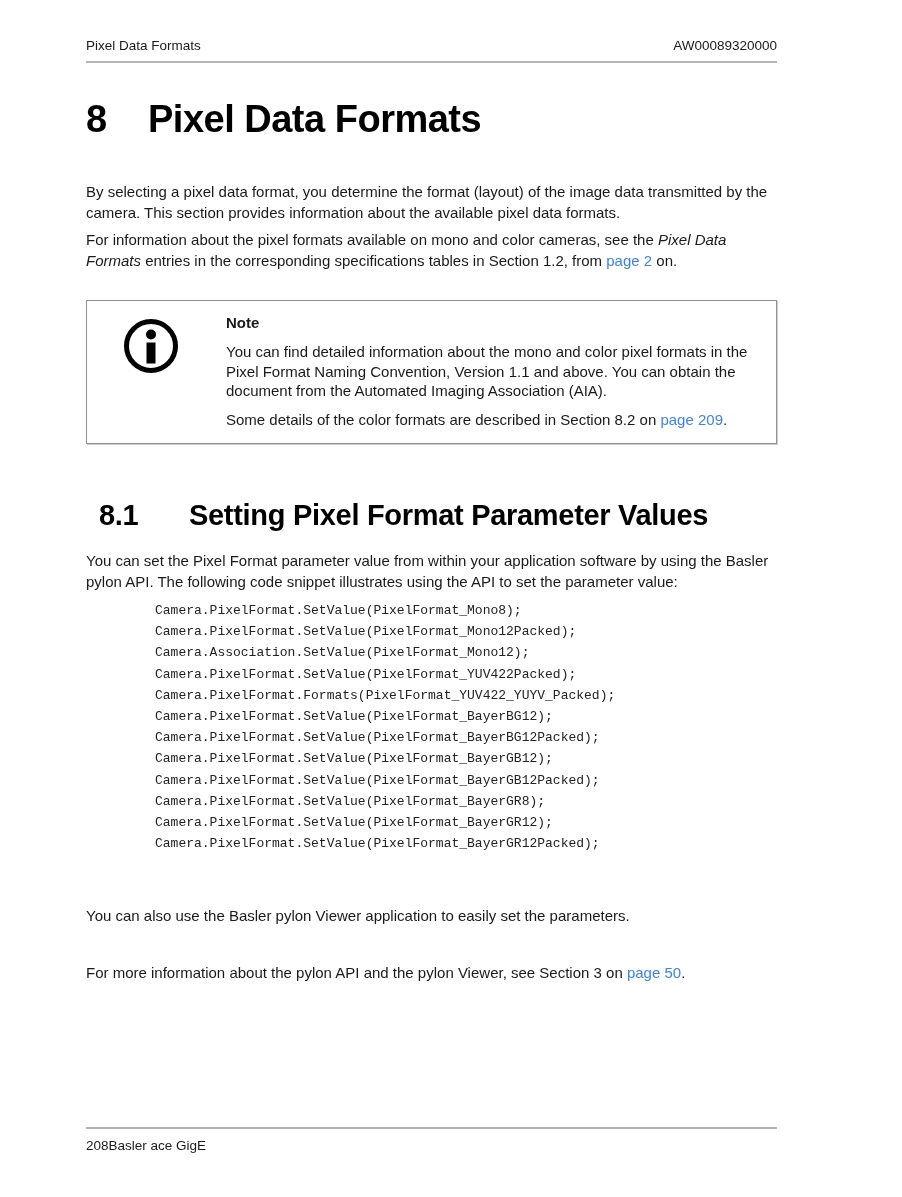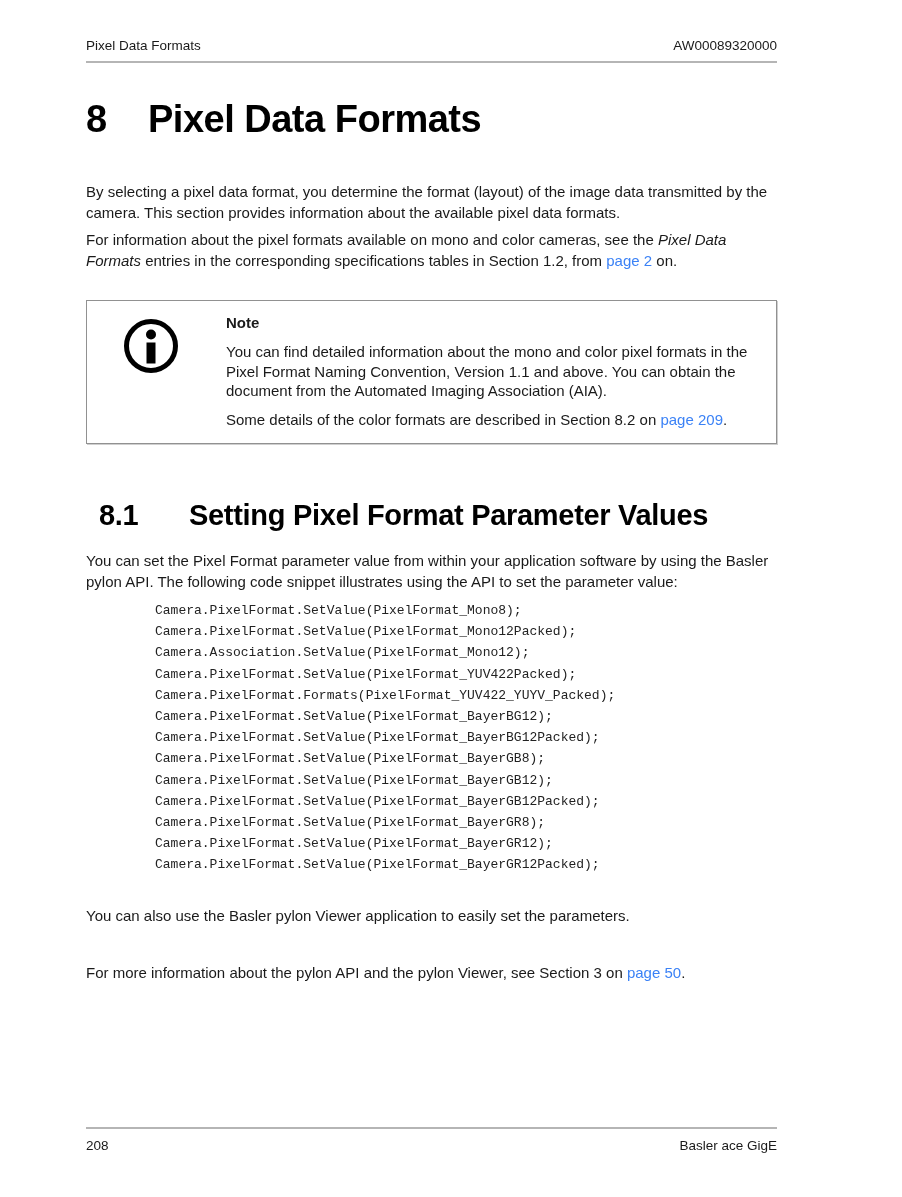--- a/index.html
+++ b/index.html
@@ -32,21 +32,21 @@
     border-top: 2px solid #b5b5b5;
   }
   .footer-rule {
     top: 1127px;
     height: 0;
     border-top: 2px solid #b5b5b5;
   }
   .running-footer {
     top: 1138px;
     display: flex;
-    justify-content: space-between;
+    justify-content: flex-start;
     font-size: 13.5px;
     color: #1a1a1a;
   }
 
   
   .chapter-heading {
     top: 98px;
     margin: 0;
     display: flex;
     font-size: 38px;
@@ -175,21 +175,20 @@
   <p class="abs body-text p-body-1">You can set the Pixel Format parameter value from within your application software by using the Basler pylon API. The following code snippet illustrates using the API to set the parameter value:</p>
 
   <div class="abs code-block">
       <div class="code-line">Camera.PixelFormat.SetValue(PixelFormat_Mono8);</div>
       <div class="code-line">Camera.PixelFormat.SetValue(PixelFormat_Mono12Packed);</div>
       <div class="code-line">Camera.Association.SetValue(PixelFormat_Mono12);</div>
       <div class="code-line">Camera.PixelFormat.SetValue(PixelFormat_YUV422Packed);</div>
       <div class="code-line">Camera.PixelFormat.Formats(PixelFormat_YUV422_YUYV_Packed);</div>
       <div class="code-line">Camera.PixelFormat.SetValue(PixelFormat_BayerBG12);</div>
       <div class="code-line">Camera.PixelFormat.SetValue(PixelFormat_BayerBG12Packed);</div>
-      <div class="code-line">Camera.PixelFormat.SetValue(PixelFormat_BayerGB8);</div>
       <div class="code-line">Camera.PixelFormat.SetValue(PixelFormat_BayerGB12);</div>
       <div class="code-line">Camera.PixelFormat.SetValue(PixelFormat_BayerGB12Packed);</div>
       <div class="code-line">Camera.PixelFormat.SetValue(PixelFormat_BayerGR8);</div>
       <div class="code-line">Camera.PixelFormat.SetValue(PixelFormat_BayerGR12);</div>
       <div class="code-line">Camera.PixelFormat.SetValue(PixelFormat_BayerGR12Packed);</div>
     </div>
 
   <p class="abs body-text p-body-2">You can also use the Basler pylon Viewer application to easily set the parameters.</p>
 
   <p class="abs body-text p-body-3"><span>For more information about the pylon API and the pylon Viewer, see Section 3 on </span><a class="link">page 50</a><span>.</span></p>

